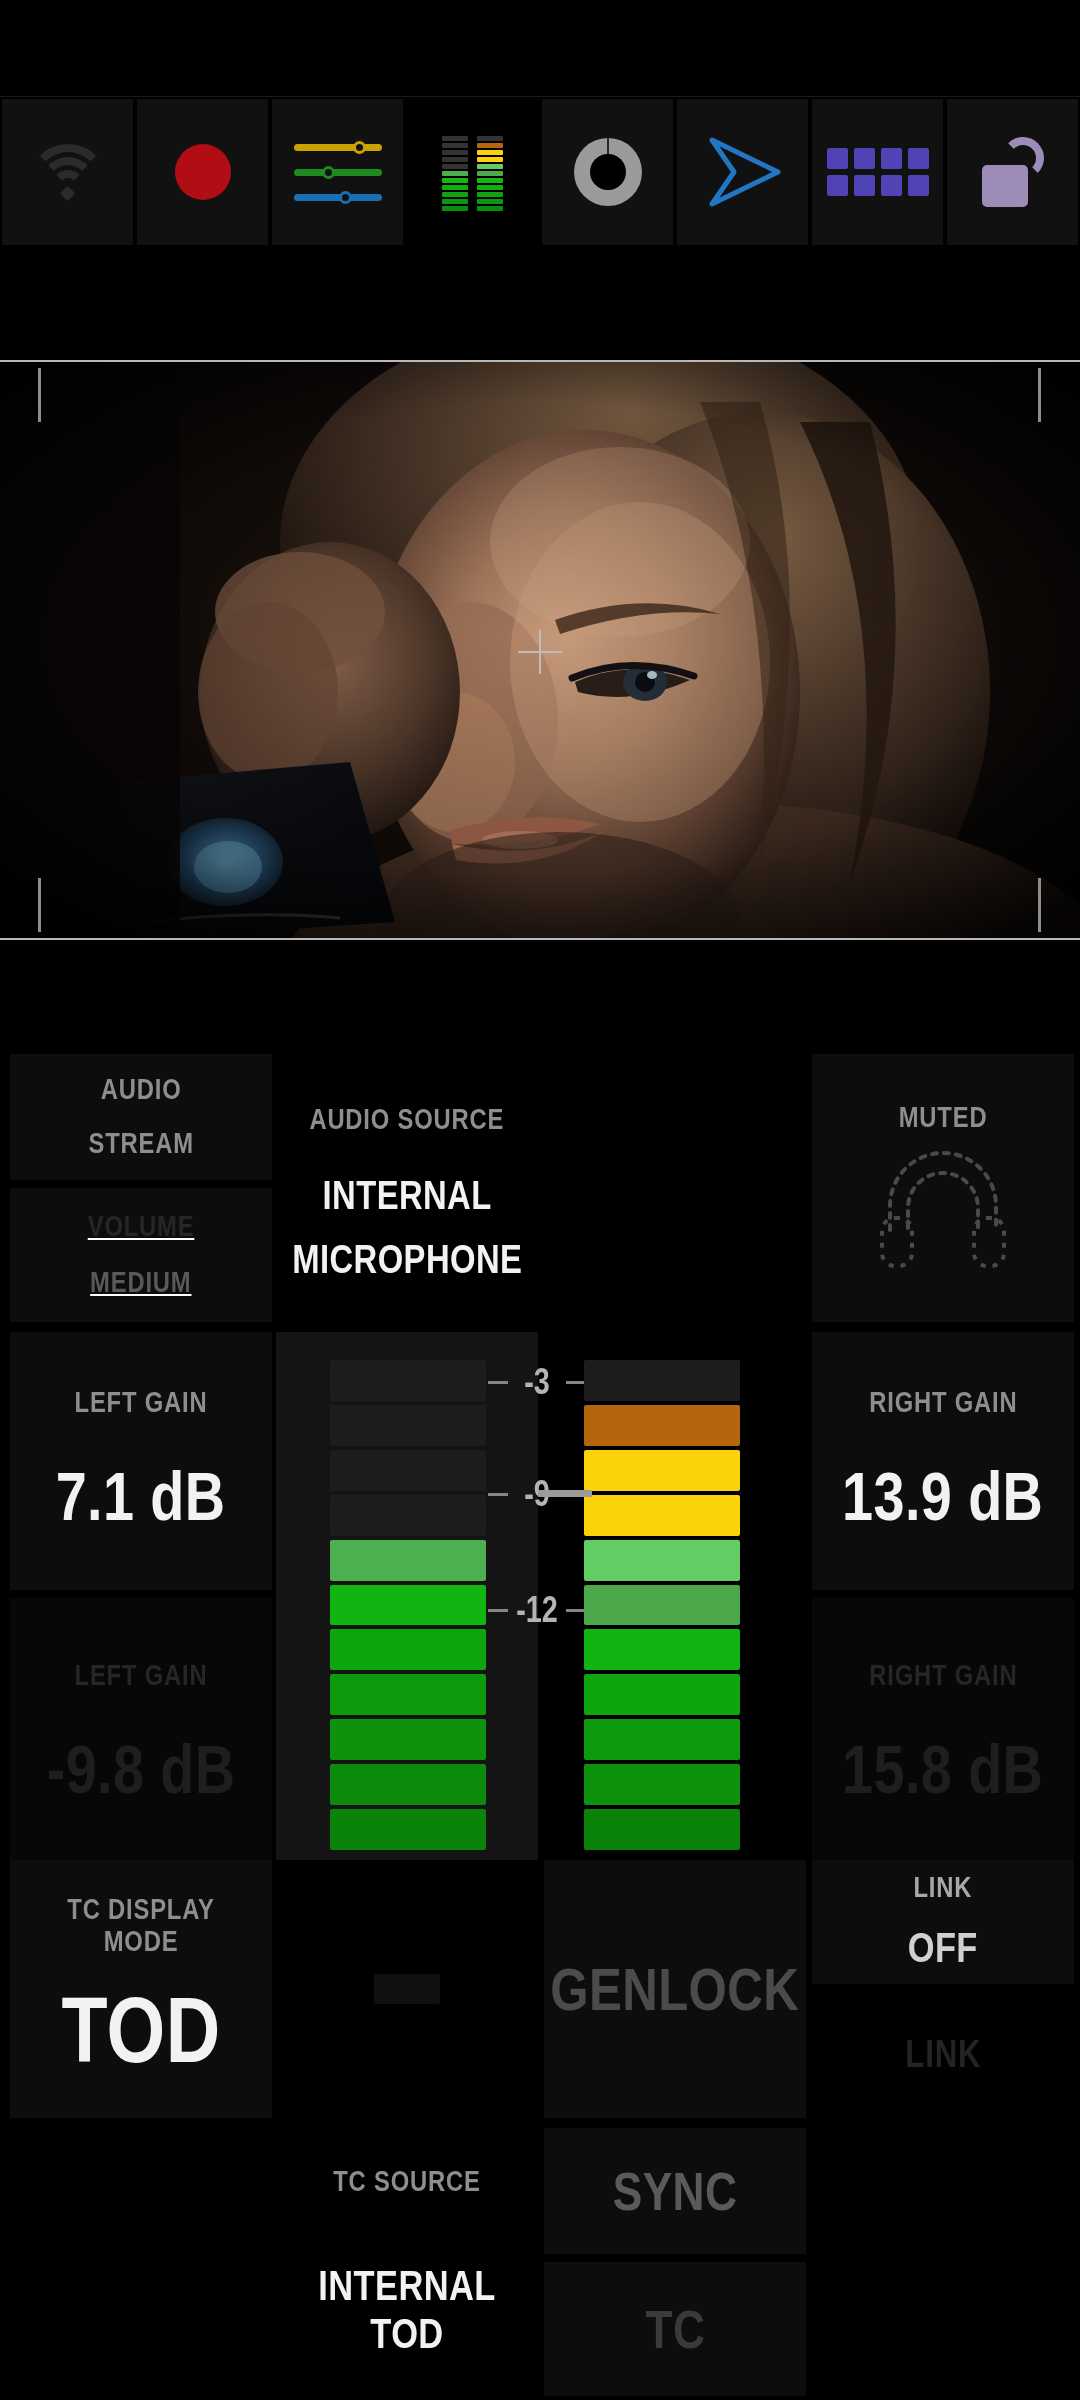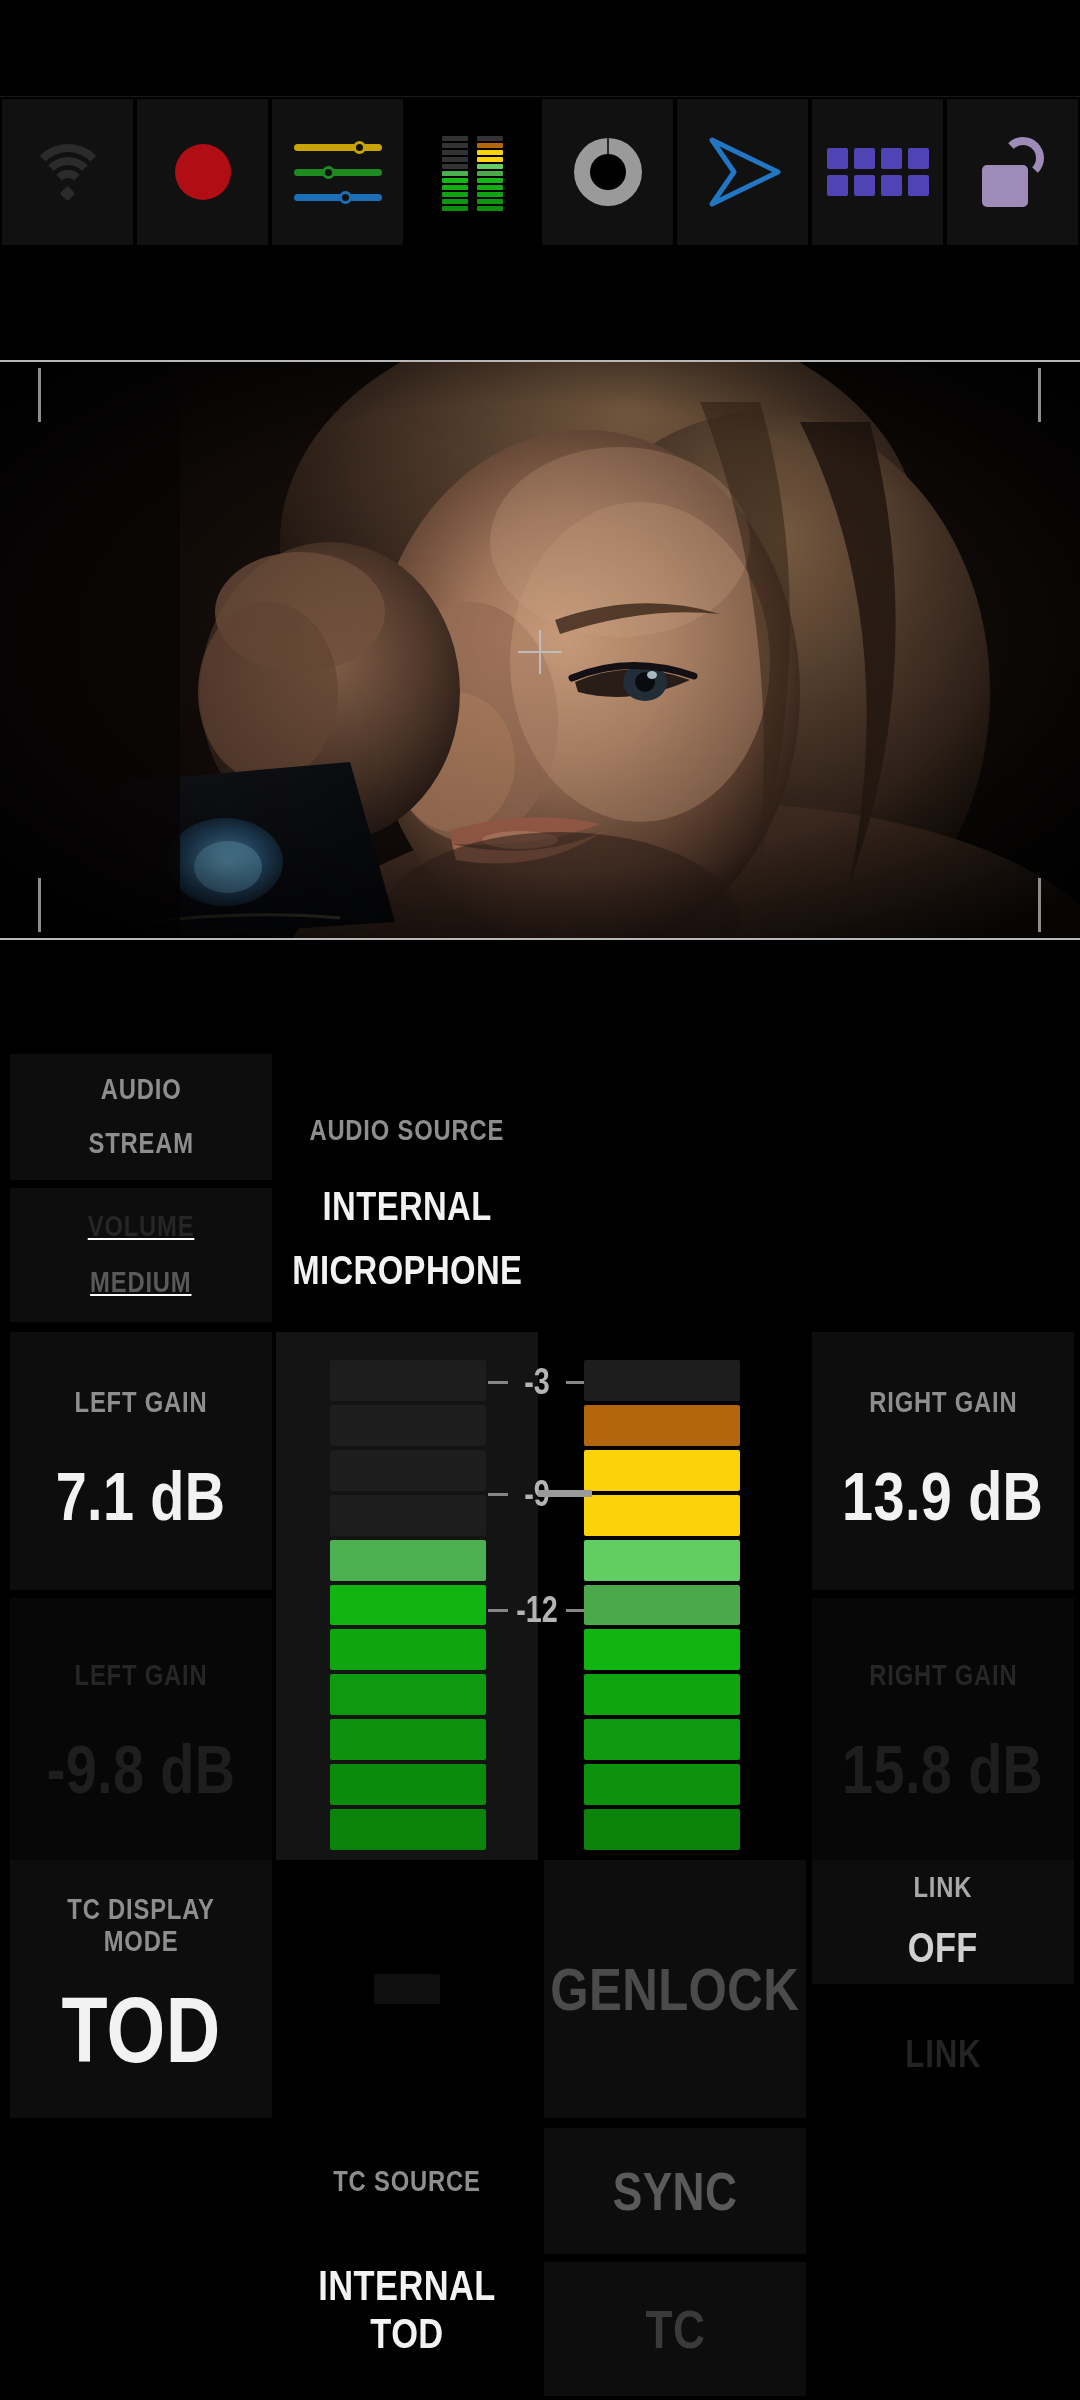--- a/index.html
+++ b/index.html
@@ -543,27 +543,36 @@
       <div class="tile dim" style="position:absolute;left:0;top:0;width:262px;height:126px;">
         <div class="lbl">AUDIO</div>
         <div class="lbl" style="margin-top:22px;">STREAM</div>
       </div>
       <div class="tile dim" style="position:absolute;left:0;top:134px;width:262px;height:134px;text-decoration:underline;">
         <div class="lbl faint">VOLUME</div>
         <div class="lbl mid" style="margin-top:24px;color:#5a5a5a;">MEDIUM</div>
       </div>
     </div>
 
-    <div class="tile black" style="position:absolute;left:276px;top:20px;width:262px;height:268px;">
+    <div class="tile black" style="position:absolute;left:276px;top:9px;width:262px;height:268px;">
       <div class="lbl">AUDIO SOURCE</div>
       <div class="val" style="margin-top:36px;">INTERNAL</div>
       <div class="val" style="margin-top:18px;">MICROPHONE</div>
     </div>
 
 
+    <div class="tile dim" style="position:absolute;left:812px;top:4px;width:262px;height:268px;">
+      <div class="lbl">MUTED</div>
+      <svg class="hp" viewBox="0 0 150 140">
+        <path d="M22 96 V72 A53 53 0 0 1 128 72 V96" fill="none" stroke="#4a4a4a" stroke-width="4" stroke-dasharray="5 7" stroke-linecap="round"></path>
+        <path d="M40 94 V74 A35 35 0 0 1 110 74 V94" fill="none" stroke="#4a4a4a" stroke-width="4" stroke-dasharray="5 7" stroke-linecap="round"></path>
+        <rect x="14" y="84" width="30" height="48" rx="13" fill="none" stroke="#4a4a4a" stroke-width="4" stroke-dasharray="5 7"></rect>
+        <rect x="106" y="84" width="30" height="48" rx="13" fill="none" stroke="#4a4a4a" stroke-width="4" stroke-dasharray="5 7"></rect>
+      </svg>
+    </div>
 
     <div class="cell" style="position:absolute;left:276px;top:282px;width:262px;height:540px;">
       <div class="meters">
 
         <div class="mcol left">
           <div class="mseg off"></div>
           <div class="mseg off"></div>
           <div class="mseg off"></div>
           <div class="mseg off"></div>
           <div class="mseg" style="background:#4caf50"></div>

